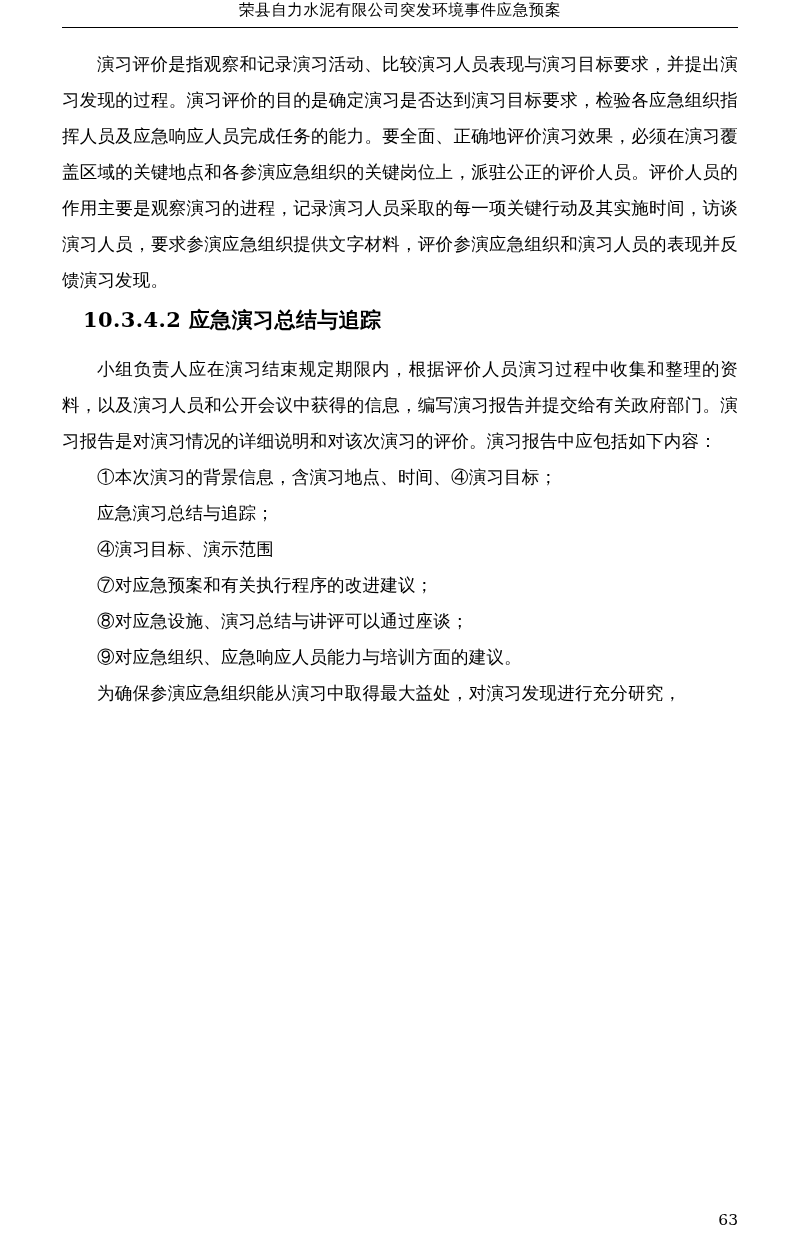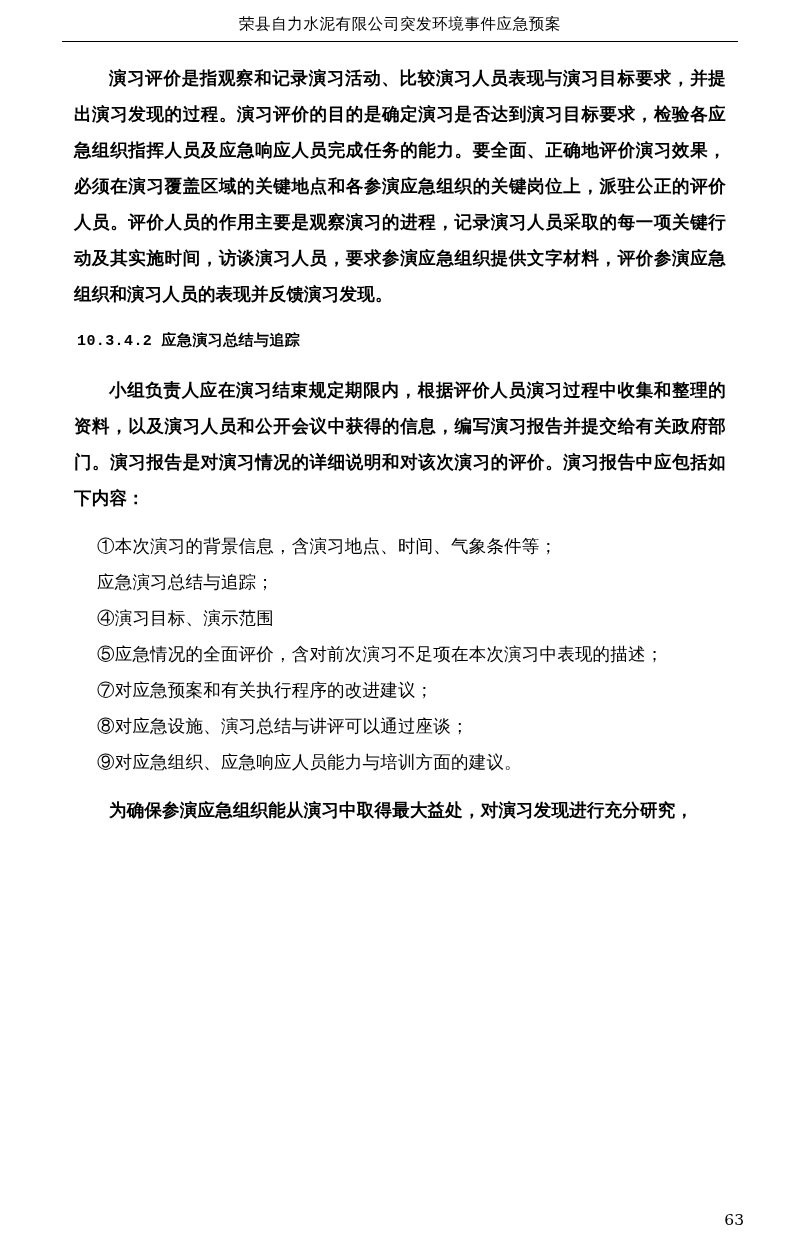--- a/index.html
+++ b/index.html
@@ -19,81 +19,77 @@
     width: 800px;
     height: 1257px;
     box-sizing: border-box;
     padding: 0 62px;
     position: relative;
   }
   .header {
     text-align: center;
     font-size: 15.5px;
     letter-spacing: 0.6px;
-    padding-top: 14px;
     padding-bottom: 6px;
     font-weight: 500;
   }
   .header-rule {
     border: 0;
     border-top: 1px solid #000;
     margin: 0 0 18px 0;
   }
   .body-text {
     font-size: 17.5px;
     line-height: 36px;
     text-align: justify;
     text-justify: inter-ideograph;
     letter-spacing: 0.2px;
   }
   p.para {
-    margin: 12px;
+    margin: 0;
     text-indent: 2em;
-    font-weight: bold;
   }
   h3.section-heading {
-    font-size: 15px;
+    font-size: 21px;
     line-height: 36px;
-    margin: 4px 0 0 0;
+    margin: 4px 0 13px 0;
     font-weight: bold;
     text-indent: 1em;
     letter-spacing: 0.4px;
-    font-family: Liberation Mono, monospace;
   }
   p.list-item {
     margin: 0;
     text-indent: 2em;
   }
   .page-number {
     position: absolute;
-    right: 56px;
+    right: 62px;
     bottom: 28px;
     font-size: 15.5px;
   }
 </style>
 </head>
 <body>
 
 <div class="page">
 
   <div class="header">荣县自力水泥有限公司突发环境事件应急预案</div>
   <hr class="header-rule">
 
   <div class="body-text">
 
     <p class="para">演习评价是指观察和记录演习活动、比较演习人员表现与演习目标要求，并提出演习发现的过程。演习评价的目的是确定演习是否达到演习目标要求，检验各应急组织指挥人员及应急响应人员完成任务的能力。要全面、正确地评价演习效果，必须在演习覆盖区域的关键地点和各参演应急组织的关键岗位上，派驻公正的评价人员。评价人员的作用主要是观察演习的进程，记录演习人员采取的每一项关键行动及其实施时间，访谈演习人员，要求参演应急组织提供文字材料，评价参演应急组织和演习人员的表现并反馈演习发现。</p>
 
     <h3 class="section-heading">10.3.4.2 应急演习总结与追踪</h3>
 
     <p class="para">小组负责人应在演习结束规定期限内，根据评价人员演习过程中收集和整理的资料，以及演习人员和公开会议中获得的信息，编写演习报告并提交给有关政府部门。演习报告是对演习情况的详细说明和对该次演习的评价。演习报告中应包括如下内容：</p>
 
-    <p class="list-item">①本次演习的背景信息，含演习地点、时间、气象条件等；</p>
+    <p class="list-item">①本次演习的背景信息，含演习地点、时间、④演习目标；</p>
     <p class="list-item">应急演习总结与追踪；</p>
     <p class="list-item">④演习目标、演示范围</p>
-    <p class="list-item">⑤应急情况的全面评价，含对前次演习不足项在本次演习中表现的描述；</p>
     <p class="list-item">⑦对应急预案和有关执行程序的改进建议；</p>
     <p class="list-item">⑧对应急设施、演习总结与讲评可以通过座谈；</p>
     <p class="list-item">⑨对应急组织、应急响应人员能力与培训方面的建议。</p>
 
     <p class="para">为确保参演应急组织能从演习中取得最大益处，对演习发现进行充分研究，</p>
 
   </div>
 
   <div class="page-number">63</div>
 

